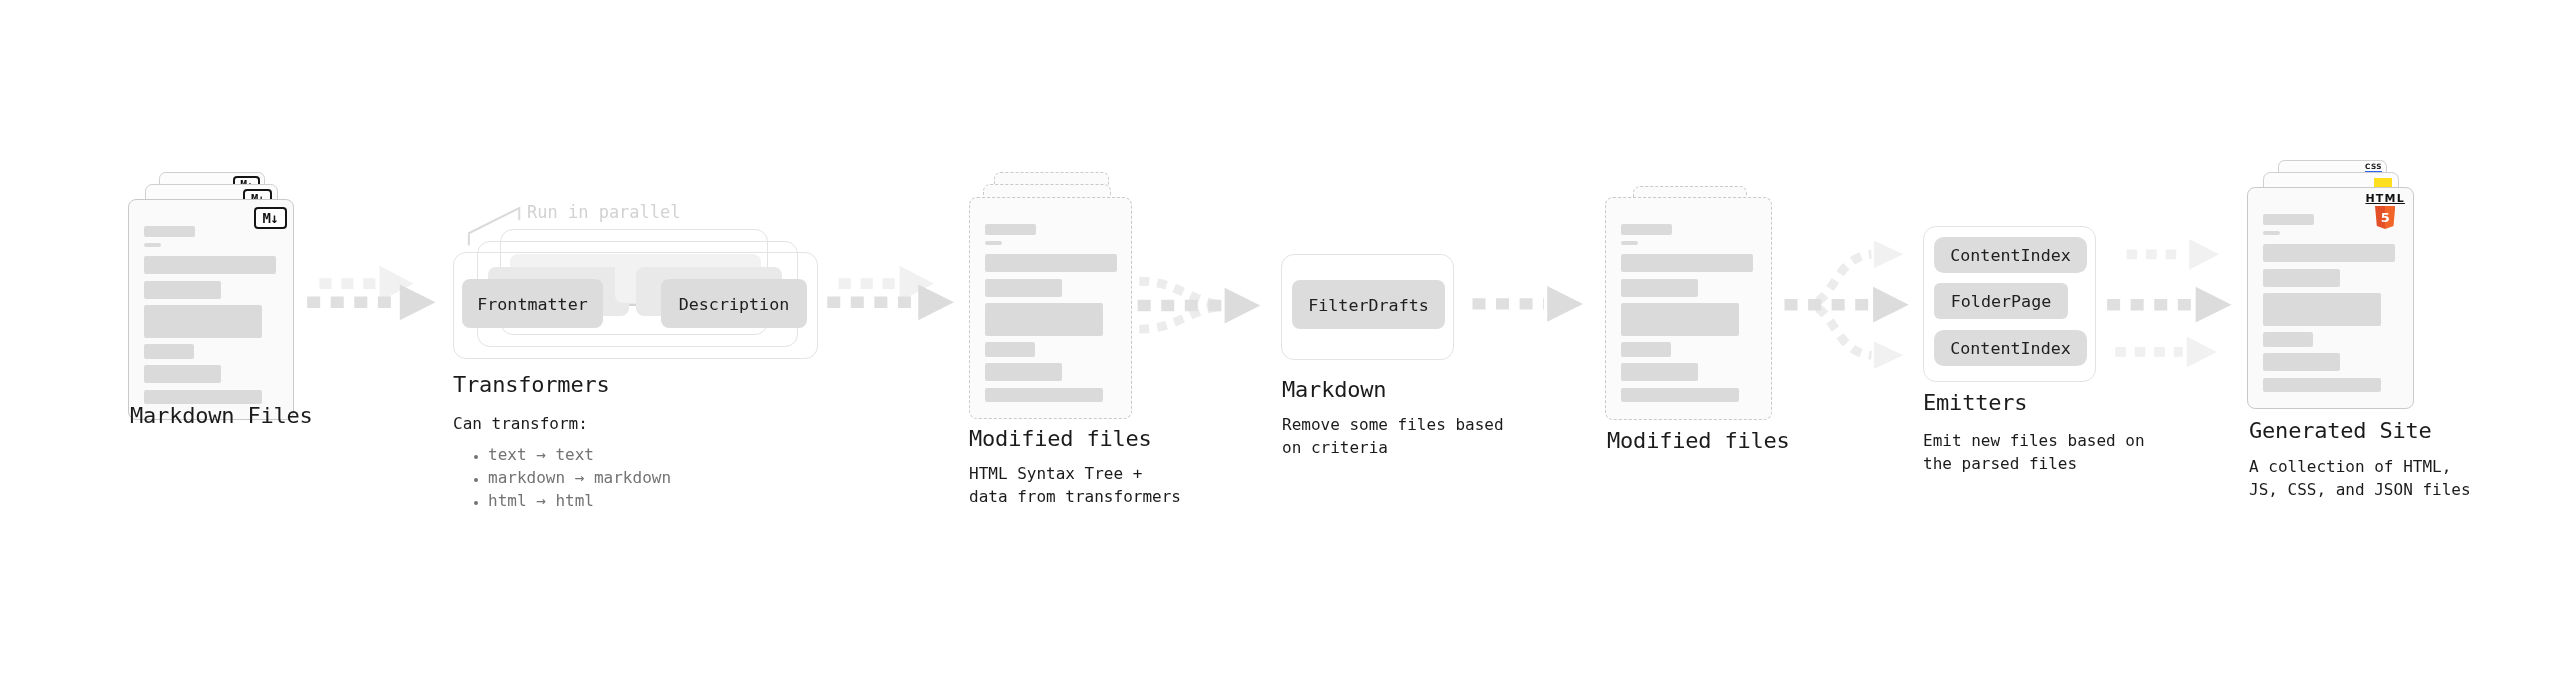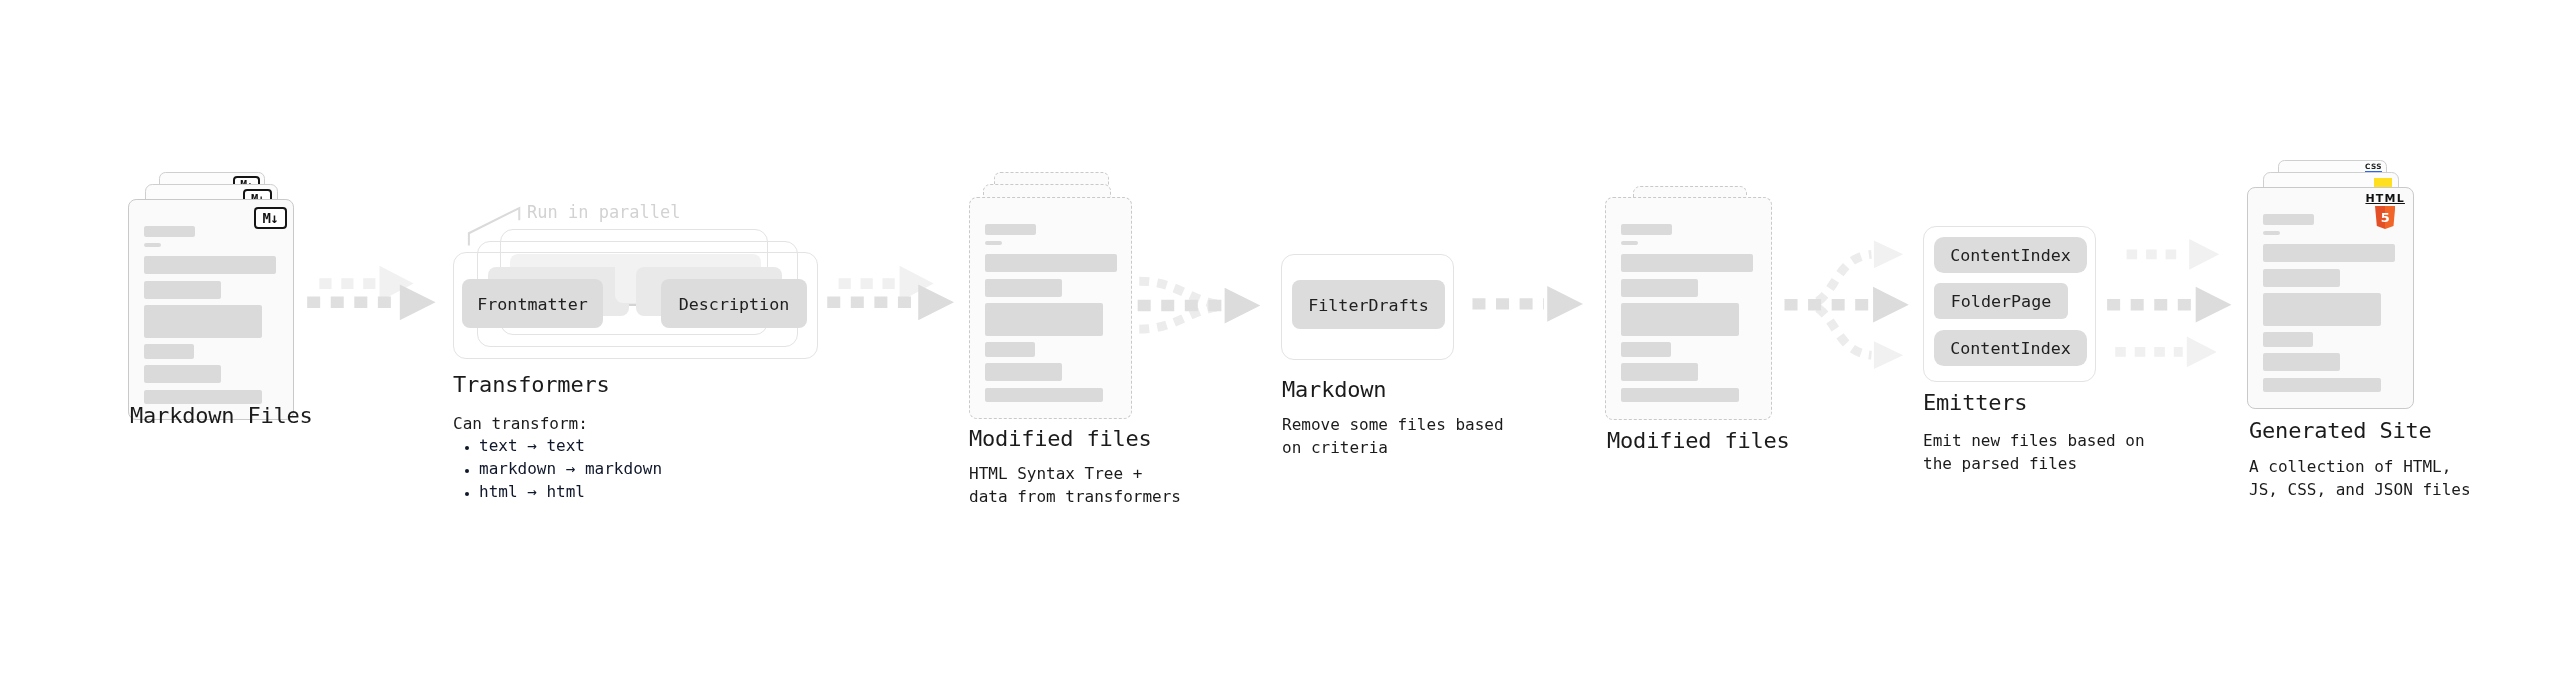--- a/index.html
+++ b/index.html
@@ -31,21 +31,21 @@
   .pill{position:absolute;border-radius:8.1px;display:flex;align-items:center;justify-content:center;
         font-size:16.7px;color:#202020;box-sizing:border-box;white-space:nowrap;}
   .pill.front{background:#dcdcdc;}
   .pill.mid{background:#e9e9e9;}
   .pill.back{background:#f2f2f2;}
 
   
   .title{position:absolute;font-size:22px;color:#1b1b1b;white-space:nowrap;letter-spacing:-0.2px;}
   .desc{position:absolute;font-size:16px;line-height:23px;color:#1b1b1b;white-space:nowrap;}
   .note{position:absolute;font-size:17px;color:#d2d2d2;white-space:nowrap;}
-  ul.bullets{position:absolute;margin:0;padding-left:22px;font-size:16px;line-height:23px;color:#0f172a;white-space:nowrap;}
+  ul.bullets{position:absolute;margin:9px;padding-left:22px;font-size:16px;line-height:23px;color:#737373;white-space:nowrap;}
   ul.bullets li::marker{font-size:12.2px;}
 
   
   .html5-logo{position:absolute;display:flex;flex-direction:column;align-items:center;gap:0.8px;}
   .h5-word{font-size:11px;font-weight:bold;letter-spacing:1.2px;color:#111;font-family:"DejaVu Sans","Liberation Sans",sans-serif;text-decoration:underline;}
   .h5-shield{width:20.3px;height:23px;background:linear-gradient(90deg,#e34f26 50%,#f16529 50%);
              clip-path:polygon(0 0,100% 0,91% 87%,50% 100%,9% 87%);
              display:flex;align-items:center;justify-content:center;color:#fff;font-size:13px;font-weight:bold;
              font-family:"DejaVu Sans","Liberation Sans",sans-serif;}
   .css-badge{position:absolute;font-size:7.3px;font-weight:bold;color:#222;line-height:1;

